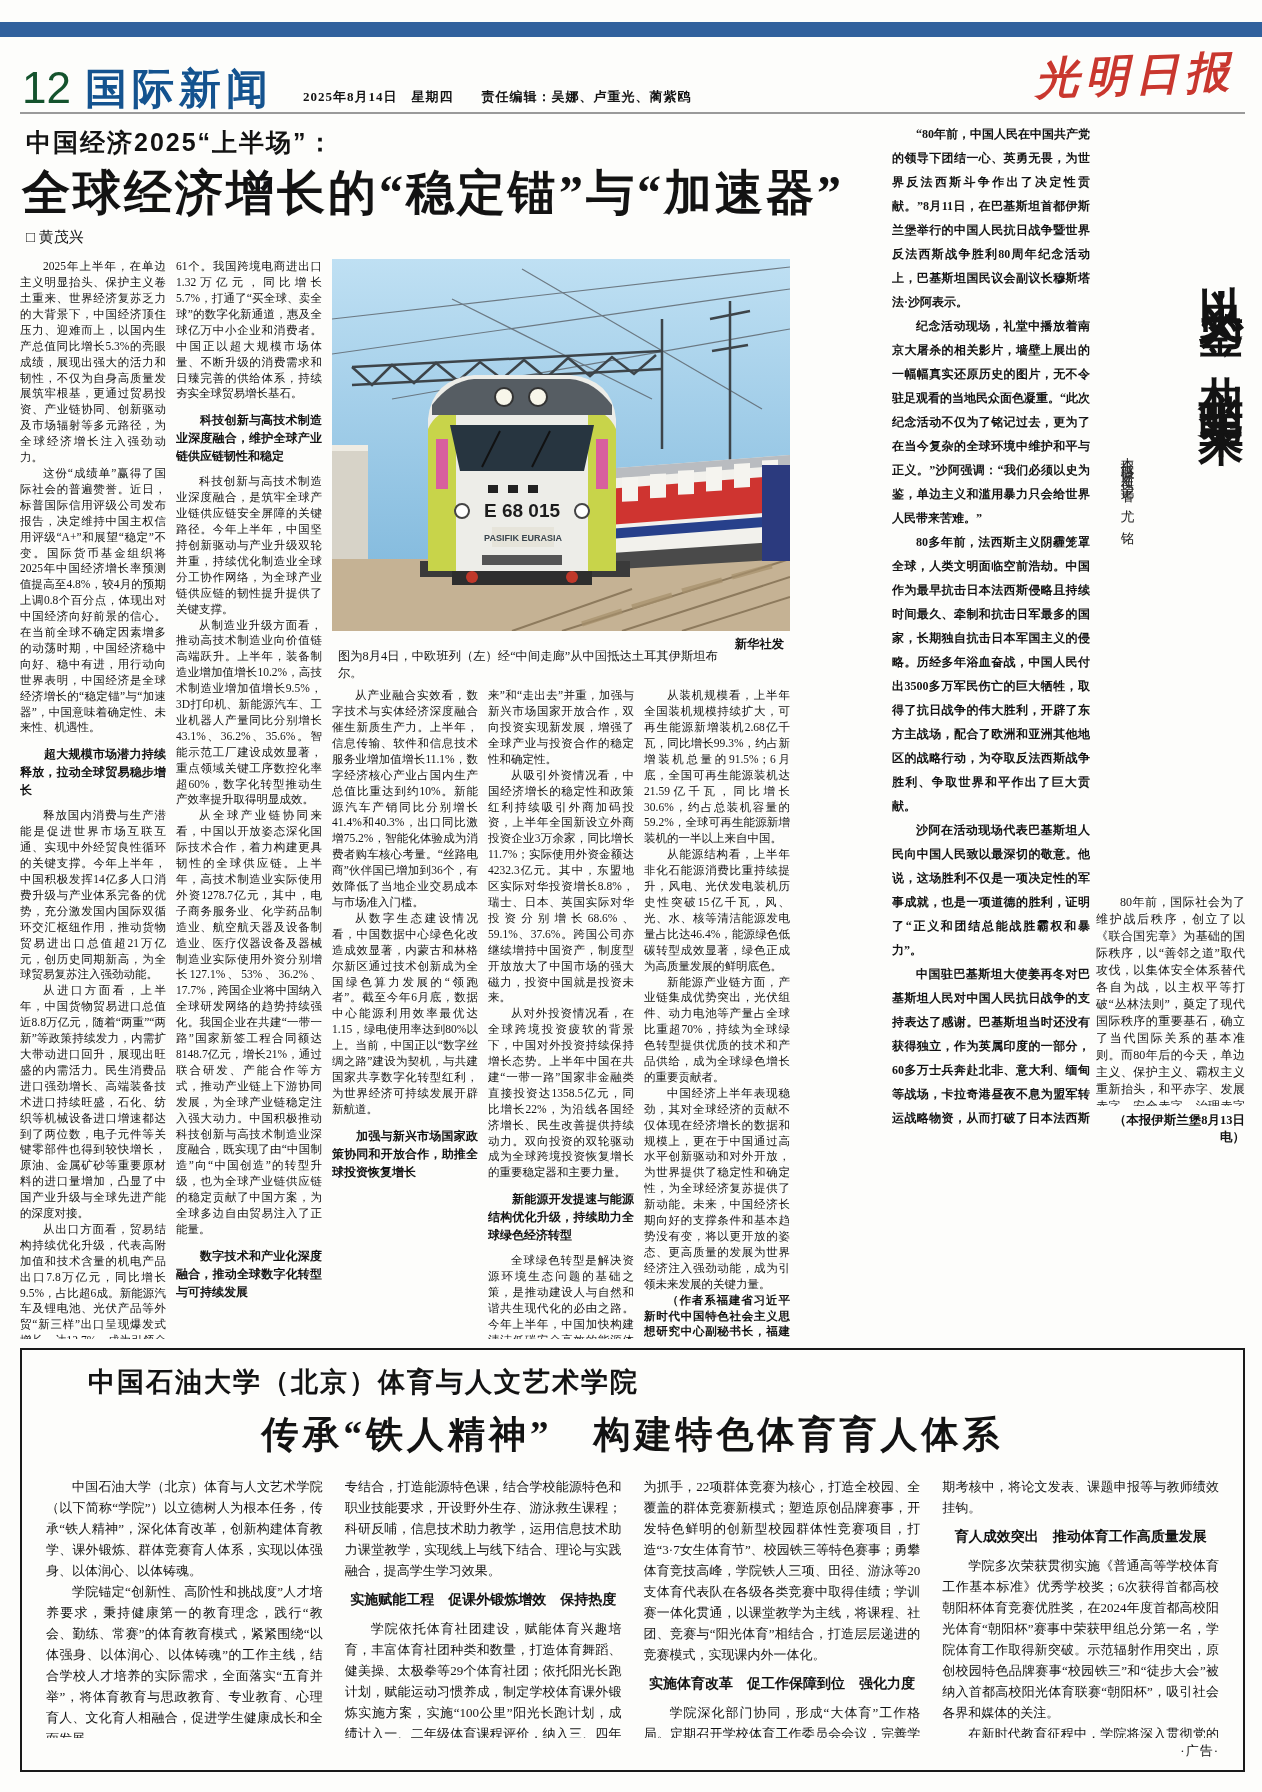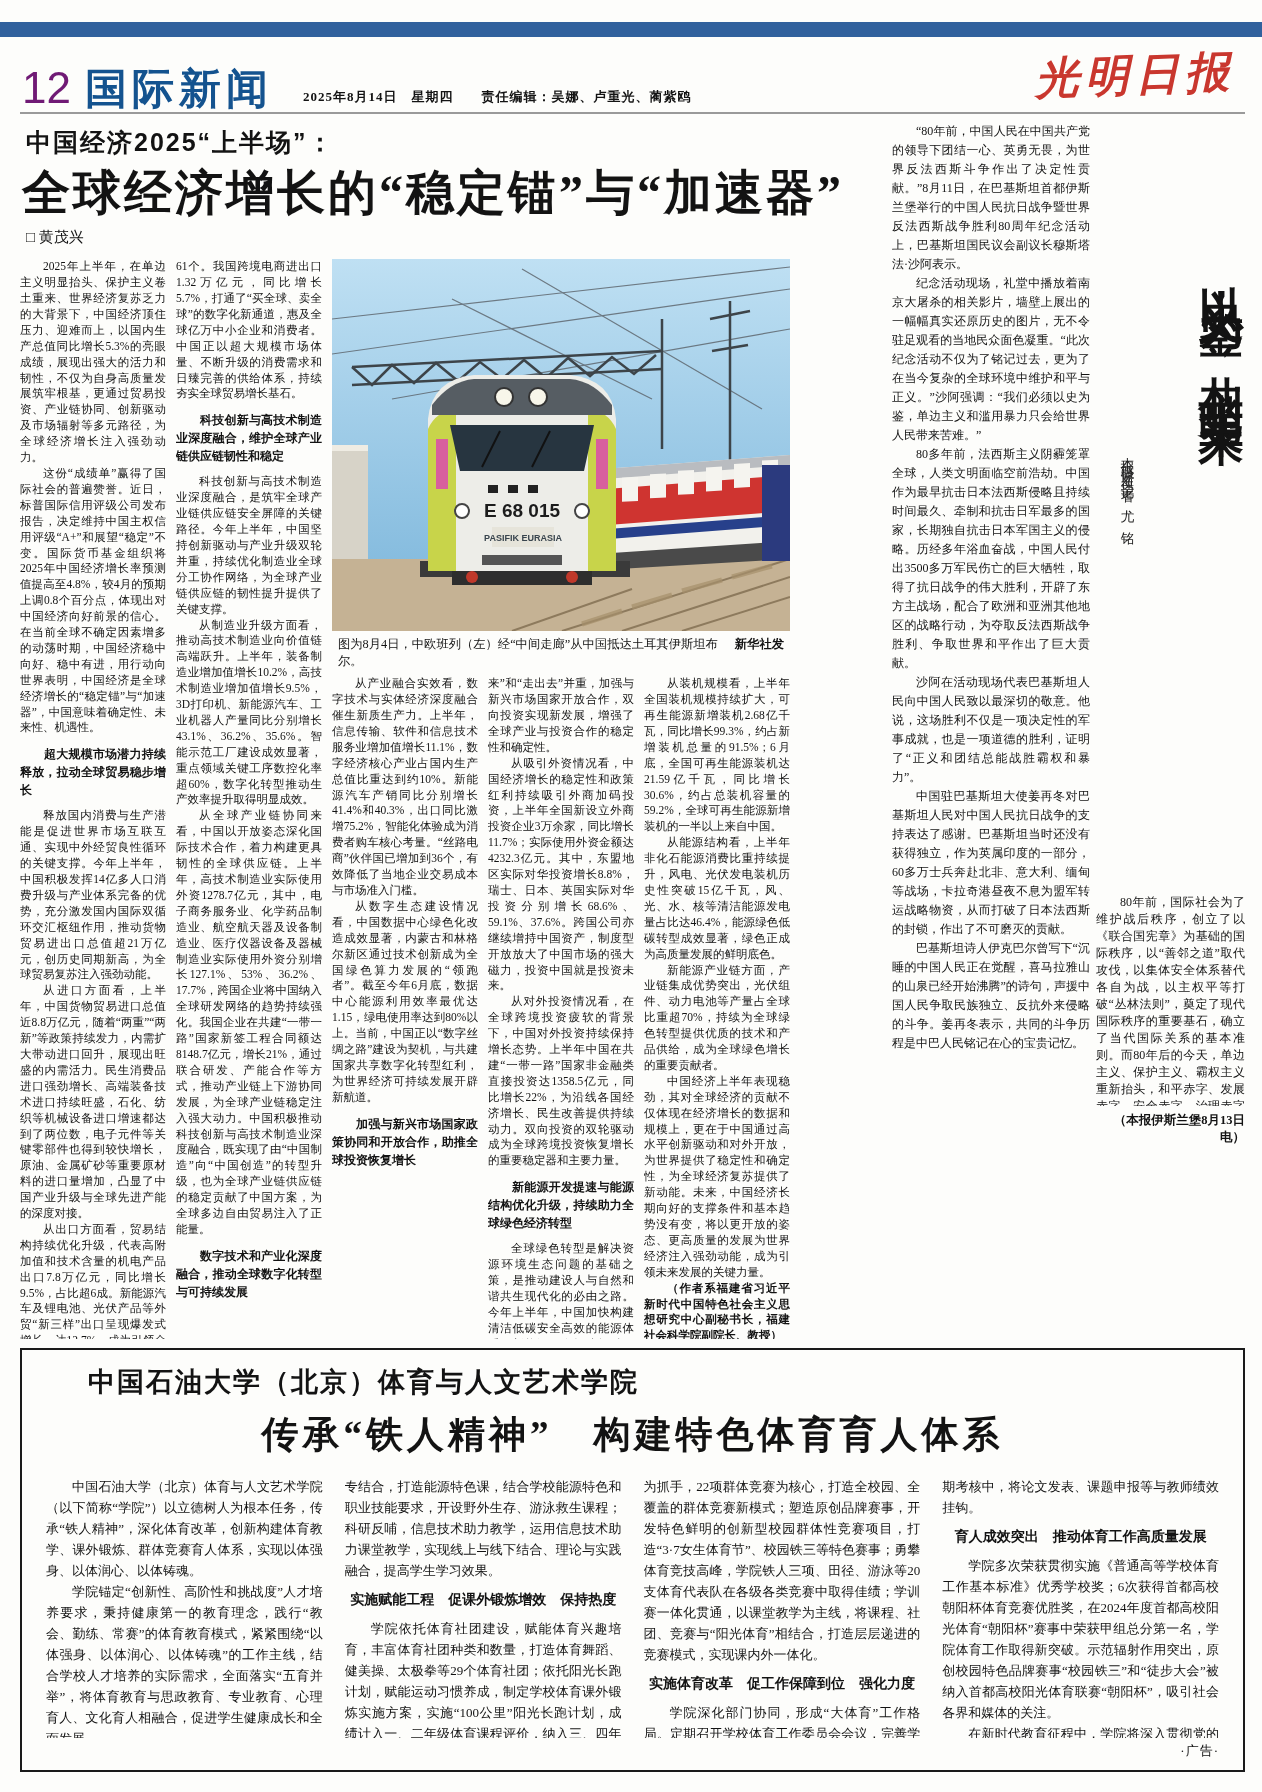--- a/index.html
+++ b/index.html
@@ -1,58 +1,58 @@
 <!DOCTYPE html>
 <html><head>
 <meta charset="utf-8">
 <style>
   html,body{margin:0;padding:0;background:#e8e8e8;}
   .page{position:relative;width:1262px;height:1792px;background:#fdfdfb;margin:0 auto;overflow:hidden;
         font-family:"Liberation Serif",serif;color:#131313;}
   .topbar{position:absolute;top:22px;left:0;width:100%;height:15px;background:#31619d;}
   .hdr{position:absolute;top:48px;left:22px;right:17px;height:62px;display:flex;align-items:flex-end;}
-  .pageno{font-family:"Liberation Sans",sans-serif;font-size:44px;line-height:1;color:#701a75;margin-right:14px;}
+  .pageno{font-family:"Liberation Sans",sans-serif;font-size:44px;line-height:1;color:#14532d;margin-right:14px;}
   .section-title{font-family:"Liberation Sans",sans-serif;font-weight:bold;font-size:42px;line-height:1;
         color:#14538f;letter-spacing:5px;margin-right:30px;}
   .dateline{font-size:13px;font-weight:bold;margin-bottom:4px;letter-spacing:1px;}
   .paper-logo{position:absolute;right:10px;top:-2px;font-size:44px;font-weight:bold;font-style:italic;
         color:#c9372e;letter-spacing:6px;transform:rotate(-2deg);}
   .hdr-rule{position:absolute;top:112px;left:20px;right:17px;height:2px;background:#9a9a9a;}
 
   .content{position:absolute;top:122px;left:20px;right:17px;display:flex;}
   .main-article{width:772px;flex:none;position:relative;}
   .kicker{font-family:"Liberation Sans",sans-serif;font-weight:bold;font-size:25px;letter-spacing:2px;margin:4px 0 6px 6px;}
   .headline{font-size:48px;font-weight:900;letter-spacing:3px;white-space:nowrap;margin:2px 0 8px 2px;
         width:860px;line-height:1.15;}
   .byline{font-size:15px;margin:2px 0 12px 6px;}
 
   .ma-body{height:1080px;display:flex;gap:10px;overflow:hidden;}
   .col{width:146px;flex:none;height:100%;overflow:hidden;font-size:11.5px;line-height:15.9px;text-align:justify;}
   .right3{width:458px;flex:none;display:flex;flex-direction:column;}
   .photo-fig{margin:0 0 6px 0;}
   .photo-box{width:458px;height:372px;overflow:hidden;}
   .caption-row{display:flex;font-size:12.3px;padding:5px 6px 0 6px;}
-  .caption-text{flex:1;}
+  .caption-text{flex:1;margin-top:12px;}
   .caption-credit{margin-left:10px;font-weight:bold;white-space:nowrap;}
   .cols3{flex:1;display:flex;gap:10px;overflow:hidden;}
 
   .para{margin:0;text-indent:2em;}
   .para.cont{text-indent:0;}
   .para.bnote{font-family:"Liberation Sans",sans-serif;font-weight:bold;}
   .subhead{font-family:"Liberation Sans",sans-serif;font-weight:bold;font-size:12px;line-height:1.5;
         margin:9px 0;text-indent:2em;text-align:justify;}
 
   .right-article{flex:1;padding-left:14px;position:relative;}
   .ra-header{display:flex;align-items:center;margin:0 0 10px 74px;height:44px;}
   .g-icon{position:relative;width:36px;height:36px;border:6px solid #2a5fa3;border-radius:50%;margin-right:8px;flex:none;}
   .g-icon::after{content:"";position:absolute;right:-2px;top:13px;width:14px;height:10px;background:#2a5fa3;}
   .g-icon::before{content:"";position:absolute;right:-6px;top:-2px;width:12px;height:12px;background:#fdfdfb;}
   .ra-label{font-family:"Liberation Sans",sans-serif;font-weight:bold;font-size:28px;color:#24609f;letter-spacing:3px;}
   .ra-body{display:flex;padding-left:86px;}
-  .ra-colA{width:198px;flex:none;height:1006px;overflow:hidden;font-size:12px;line-height:19px;text-align:justify;}
+  .ra-colA{width:198px;flex:none;height:1006px;overflow:hidden;font-size:12px;line-height:24px;text-align:justify;font-weight:bold;}
   .ra-right{flex:1;display:flex;flex-direction:column;padding-left:6px;}
   .ra-top{display:flex;height:766px;}
   .vert{writing-mode:vertical-rl;}
   .vert-byline{width:40px;margin-top:324px;font-size:13.5px;letter-spacing:4px;color:#222;}
   .vert-headline{flex:1;margin-top:128px;font-size:45px;font-weight:900;line-height:1.1;letter-spacing:9px;}
   .ra-bottom{margin-top:6px;height:212px;overflow:hidden;font-size:12px;line-height:17px;text-align:justify;}
   .ra-dateline{font-size:12.5px;font-weight:bold;text-align:right;margin-top:6px;}
 
   .ad-box{position:absolute;top:1348px;left:20px;right:17px;height:424px;border:2px solid #1a1a1a;
         padding:14px 24px 4px 24px;box-sizing:border-box;}

